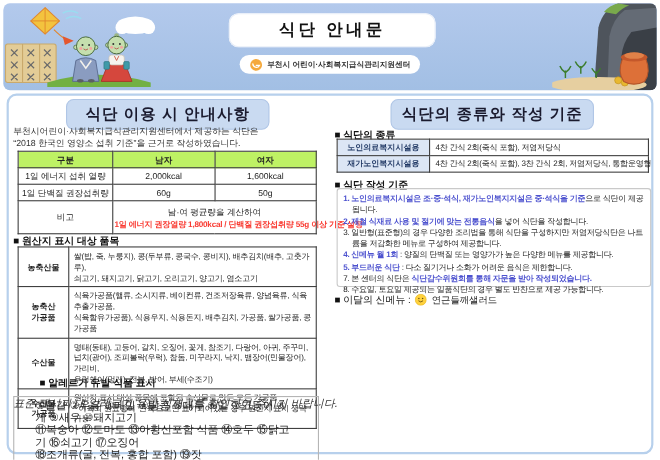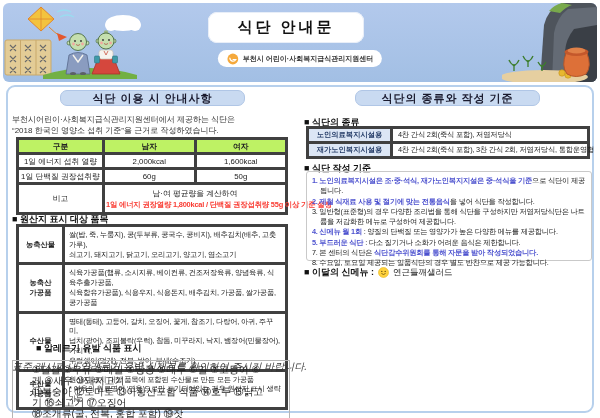--- a/index.html
+++ b/index.html
@@ -3,50 +3,50 @@
 <meta charset="utf-8">
 <style>
   * { margin:0; padding:0; box-sizing:border-box; }
   html,body { width:600px; height:418px; background:#ffffff; overflow:hidden;
     font-family:"Liberation Sans","DejaVu Sans",sans-serif; }
   #page { position:relative; width:600px; height:418px; background:#fff; }
 
   
   #header { position:absolute; left:3px; top:3px; right:3px; height:79px;
     background:linear-gradient(#b3c9ec,#a2bfe4); border-radius:6px; overflow:hidden; }
-  #title-box { position:absolute; left:205px; top:9px; width:156px; height:31px;
+  #title-box { position:absolute; left:205px; top:9px; width:188px; height:31px;
     background:#fff; border-radius:9px; display:flex; align-items:center; justify-content:center;
     font-size:15px; font-weight:bold; color:#111; letter-spacing:3px;
     box-shadow:0 0 0 1px #e8eef8 inset; }
   #org-pill { position:absolute; left:50%; transform:translateX(-50%); top:47px; height:17px;
     background:#fff; border-radius:9px; display:flex; align-items:center; gap:4px;
     padding:0 9px; font-size:7px; font-weight:bold; color:#333; white-space:nowrap; }
   .illu { position:absolute; top:0; height:79px; }
   #illu-left { left:0; width:235px; }
   #illu-right { right:0; width:95px; }
 
   
   #main-box { position:absolute; left:6px; top:85px; right:6px; bottom:5px;
     border:2px solid #b7d0ec; border-radius:9px; background:#fff; }
 
-  .pill { position:absolute; height:16px; width:185px; background:#c9daf1;
+  .pill { position:absolute; height:28px; width:185px; background:#c9daf1;
     border:1px solid #b0c6e6; border-radius:7px; display:flex; align-items:center; justify-content:center;
-    font-size:11px; font-weight:bold; color:#1a1a2e; letter-spacing:1px; }
+    font-size:14px; font-weight:bold; color:#1a1a2e; letter-spacing:1px; }
   #pill-left { left:60px; top:90px; }
   #pill-right { left:355px; top:90px; }
 
   .sec-head { position:absolute; font-size:9px; font-weight:bold; color:#111; white-space:nowrap; }
   .ml { white-space:pre-line; }
 
   
   #intro { position:absolute; left:12px; top:114px; width:280px; text-align:left;
     font-size:8px; color:#333; line-height:11px; }
 
   table { border-collapse:collapse; table-layout:fixed; }
-  td,th { border:3px solid #404040; font-weight:normal; }
+  td,th { border:1px solid #404040; font-weight:normal; }
 
   #nutri-table { position:absolute; left:16px; top:137px; width:272px; font-size:7.8px; color:#222; }
   #nutri-table th { background:#bef264; font-weight:bold; height:15px; text-align:center; }
   #nutri-table td { height:15px; text-align:center; }
   #nutri-table .note-cell { height:30px; line-height:11px; padding:2px 1px; }
   .red-note { color:#f93a31; font-weight:bold; font-size:7.4px; letter-spacing:-0.2px; white-space:nowrap; }
 
   #origin-head { left:12px; top:213px; }
   #origin-table { position:absolute; left:16px; top:224px; width:272px; font-size:7.3px;
     line-height:9.8px; color:#222; }
@@ -68,21 +68,21 @@
 
   #crit-head { left:304px; top:162px; }
   #crit-box { position:absolute; left:306px; top:171px; width:286px; height:90px;
     border:1px solid #c9c9c9; border-radius:3px; padding:4px 5px; }
   .crit-item { font-size:7.3px; line-height:10.3px; color:#222; letter-spacing:-0.25px;
     padding-left:8px; text-indent:-8px; }
   .seg-blue { color:#4d52cf; font-weight:bold; }
   .seg-plain { color:#222; }
 
   #newmenu { position:absolute; left:304px; top:266px; display:flex; align-items:center; gap:4px; }
-  #newmenu .nm-label { font-size:9px; font-weight:bold; color:#111; white-space:nowrap; }
+  #newmenu .nm-label { font-size:9px; font-weight:normal; color:#111; white-space:nowrap; }
   #newmenu .nm-value { font-size:8.5px; color:#222; white-space:nowrap; }
 </style>
 </head>
 <body>
 
 <div id="page">
 
   <div id="header">
 
     <svg id="illu-left" class="illu" viewBox="0 0 235 79">

